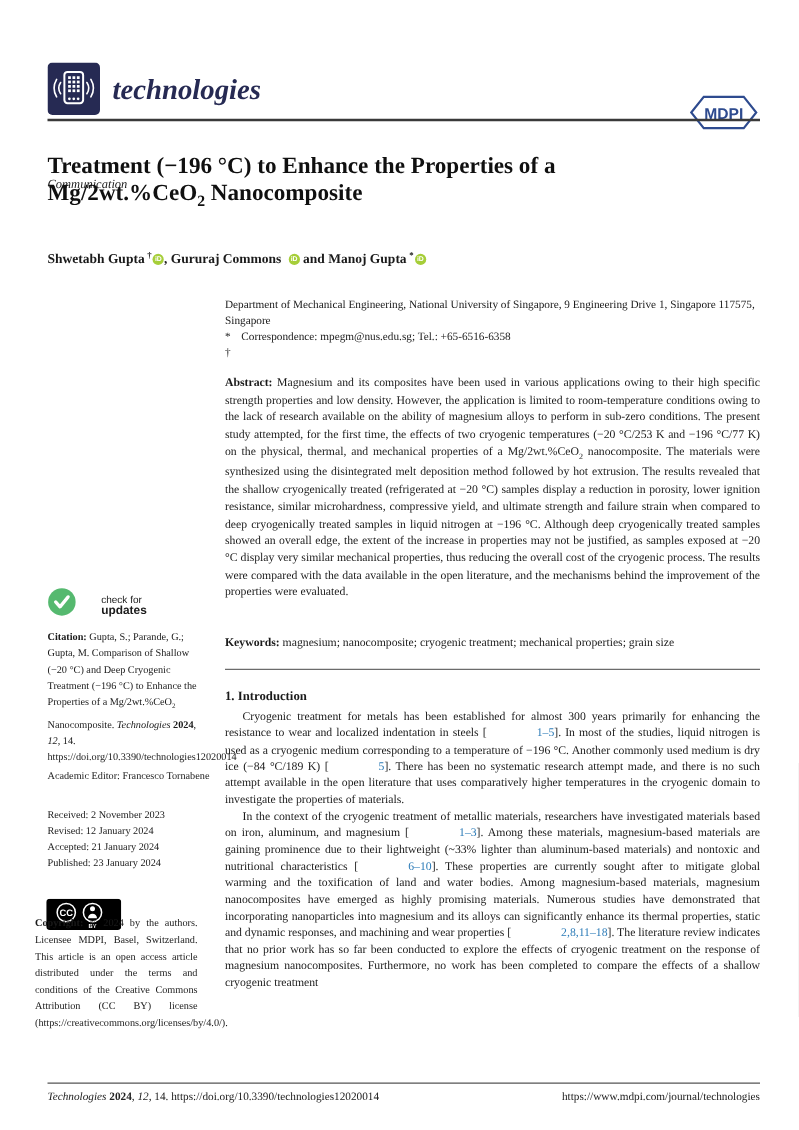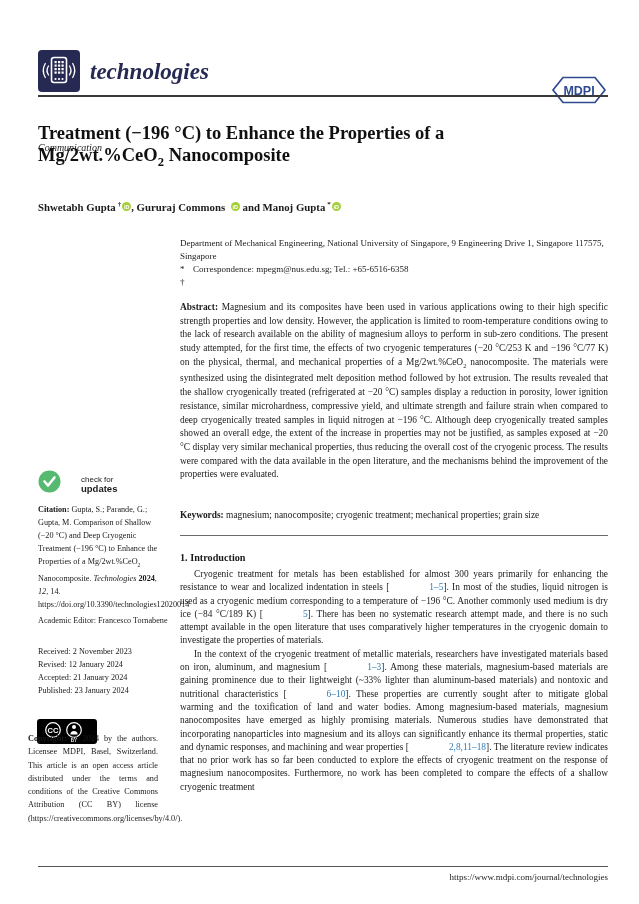--- a/index.html
+++ b/index.html
@@ -163,15 +163,16 @@
       <circle cx="37" cy="11" r="7.3" fill="none" stroke="#ffffff" stroke-width="1.2"></circle>
       <circle cx="37" cy="8" r="2" fill="#ffffff"></circle>
       <path d="M33.4,15.6 a3.6,3.6 0 0 1 7.2,0 z" fill="#ffffff"></path>
       <text x="37" y="23.2" text-anchor="middle" font-family="Liberation Sans, sans-serif" font-size="4.6" font-weight="bold" fill="#ffffff">BY</text>
     </svg>
   </div>
 
   <div class="abs side copyright" style="left:28px; top:732px;"><span class="seg-b">Copyright: </span><span>© 2024 by the authors. Licensee MDPI, Basel, Switzerland. This article is an open access article distributed under the terms and conditions of the Creative Commons Attribution (CC BY) license (https://creativecommons.org/licenses/by/4.0/).</span></div>
 
   <div class="abs thin-rule" style="left:38px; top:866px; width:570px; background:#555;"></div>
+  <div class="abs footer" style="left:38px; top:872px;"><span class="seg-i">Technologies</span><span> </span><span class="seg-b">2024</span><span>, </span><span class="seg-i">12</span><span>, 14. https://doi.org/10.3390/technologies12020014</span></div>
   <div class="abs footer" style="right:31px; top:872px;">https://www.mdpi.com/journal/technologies</div>
 
 </div>
 
 </body></html>

